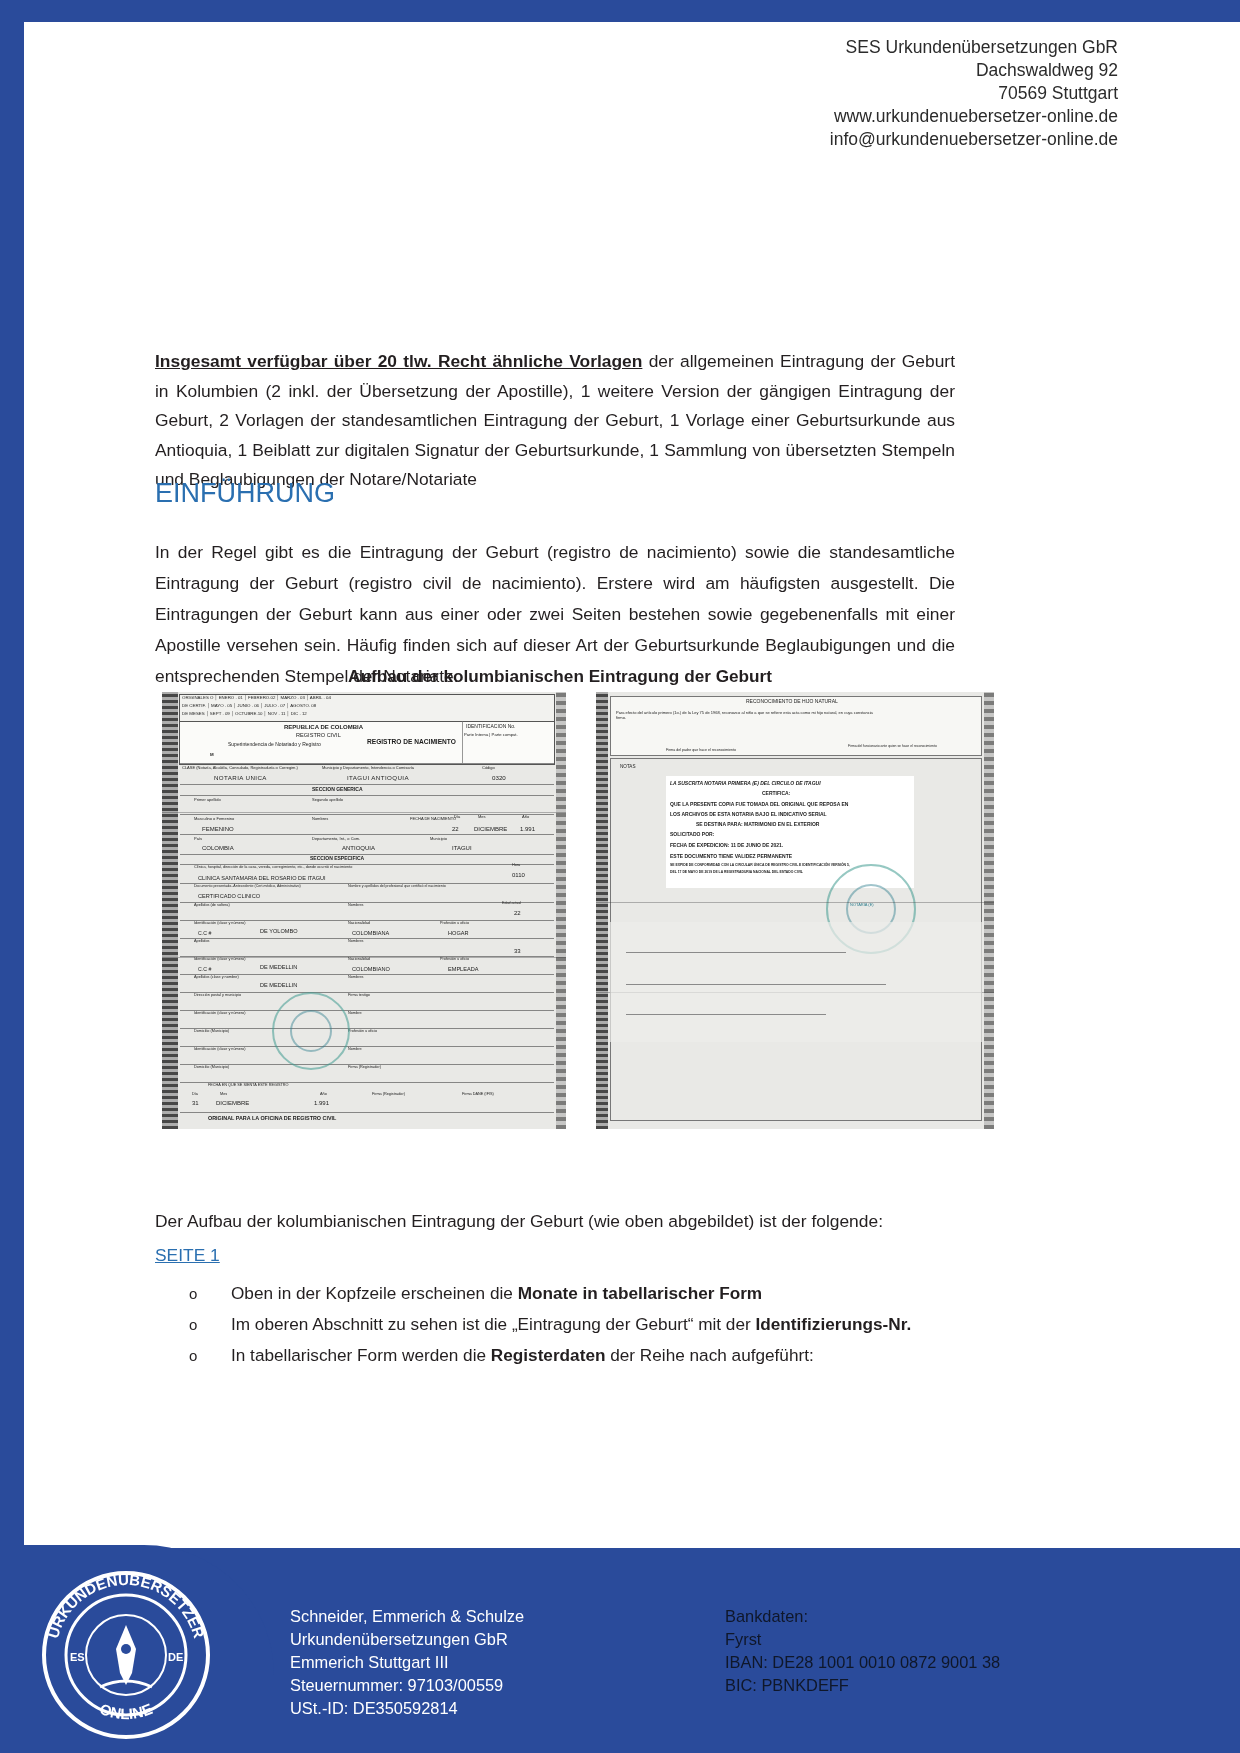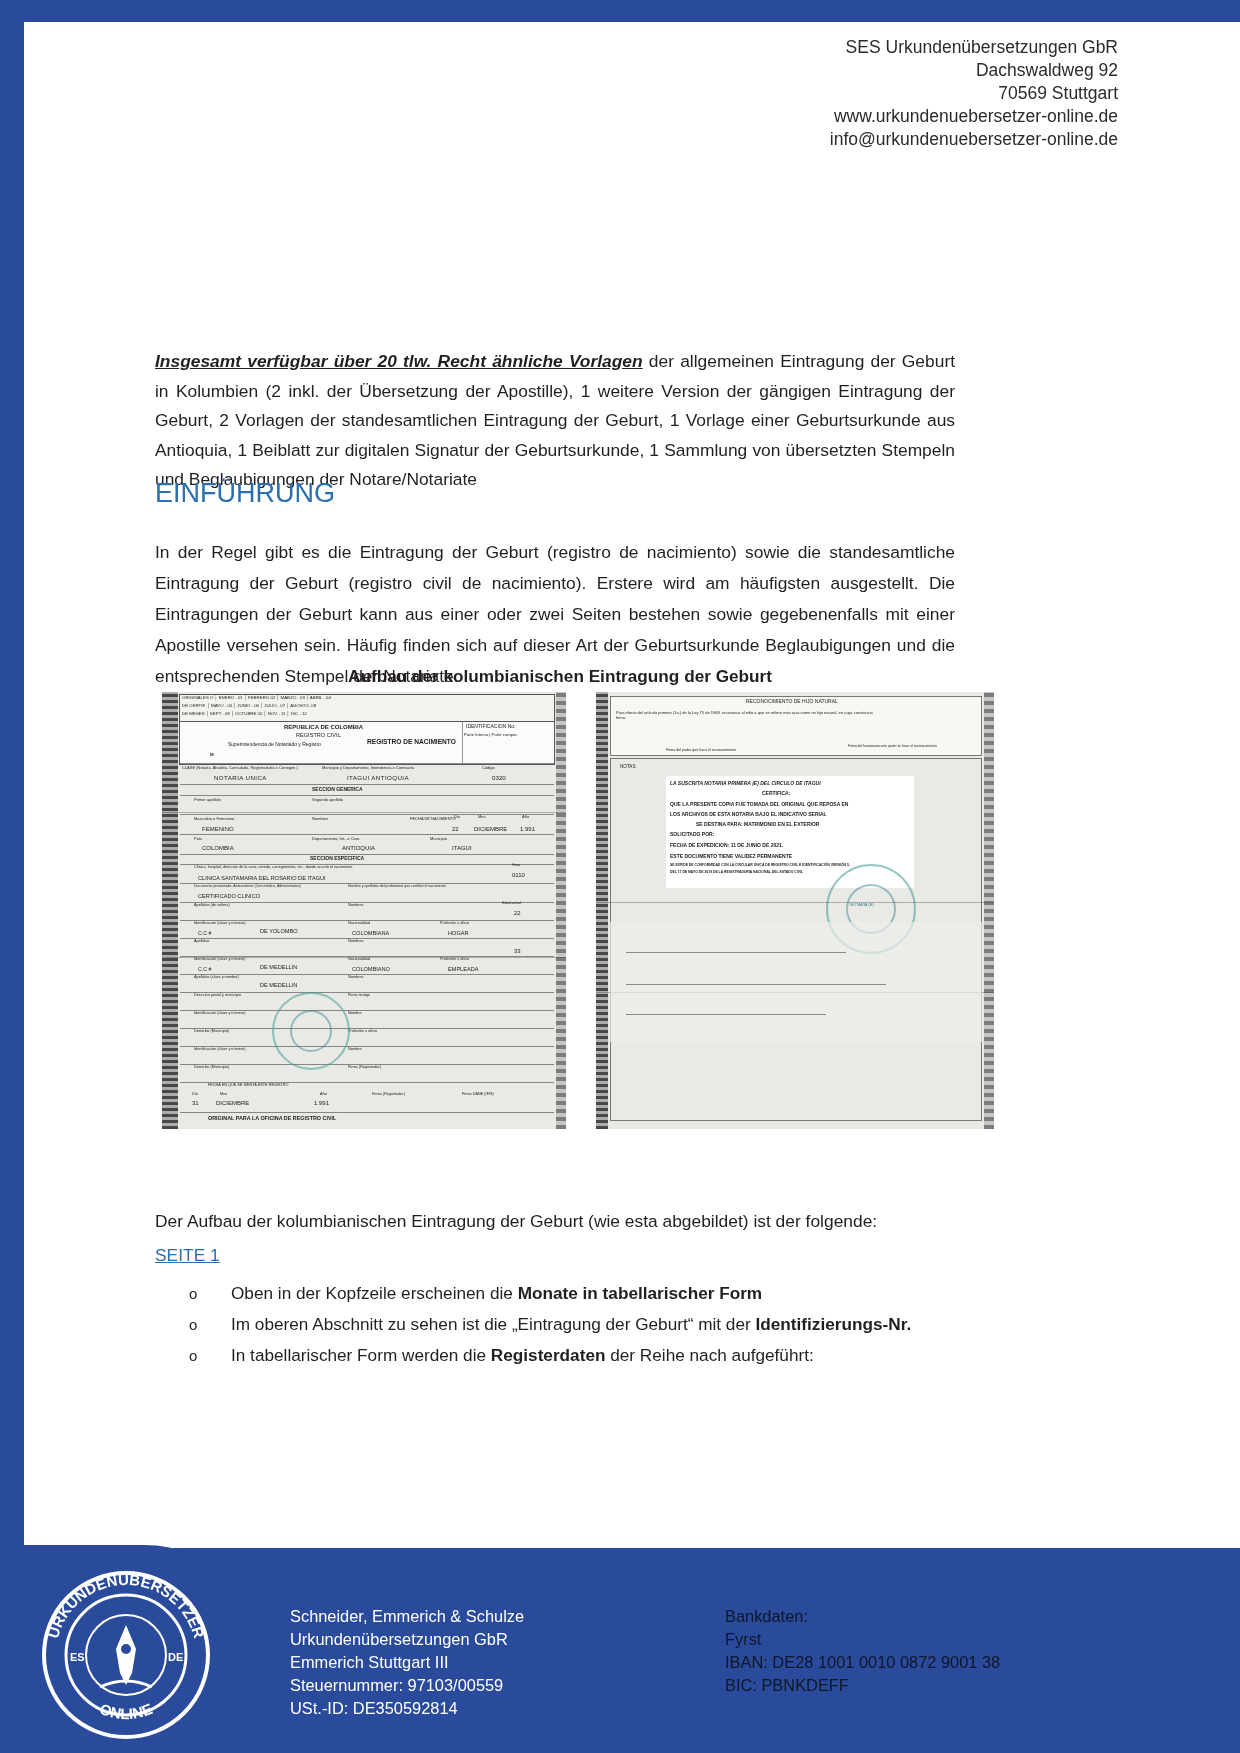--- a/index.html
+++ b/index.html
@@ -65,21 +65,20 @@
     top: 330px;
     left: 155px;
     width: 800px;
     font-size: 17.4px;
     line-height: 29.5px;
     text-align: justify;
   }
   .intro b {
     font-weight: bold;
     text-decoration: underline;
-    font-style: italic;
   }
   
   .h-einfuehrung {
     position: absolute;
     top: 478px;
     left: 155px;
     font-size: 27px;
     color: #2a6fb0;
     font-weight: normal;
   }
@@ -437,21 +436,21 @@
 
     <div class="scanline" style="top:210px;"></div>
     <div class="scanline" style="top:300px;"></div>
     <div style="position:absolute;left:14px;right:12px;top:230px;height:120px;background:#ececea;opacity:.7;"></div>
     <div style="position:absolute;left:30px;top:260px;width:220px;height:1px;background:#8a8a8a;"></div>
     <div style="position:absolute;left:30px;top:292px;width:260px;height:1px;background:#8a8a8a;"></div>
     <div style="position:absolute;left:30px;top:322px;width:200px;height:1px;background:#8a8a8a;"></div>
   </div>
 </div>
 
-<p class="after-fig">Der Aufbau der kolumbianischen Eintragung der Geburt (wie esta abgebildet) ist der folgende:</p>
+<p class="after-fig">Der Aufbau der kolumbianischen Eintragung der Geburt (wie oben abgebildet) ist der folgende:</p>
 <div class="seite1">SEITE 1</div>
 
 <div class="bullets">
   <div class="row">
     <div class="marker">o</div>
     <div><span>Oben in der Kopfzeile erscheinen die </span><b>Monate in tabellarischer Form</b><span></span></div>
   </div>
   <div class="row">
     <div class="marker">o</div>
     <div><span>Im oberen Abschnitt zu sehen ist die „Eintragung der Geburt“ mit der </span><b>Identifizierungs-Nr.</b><span></span></div>

